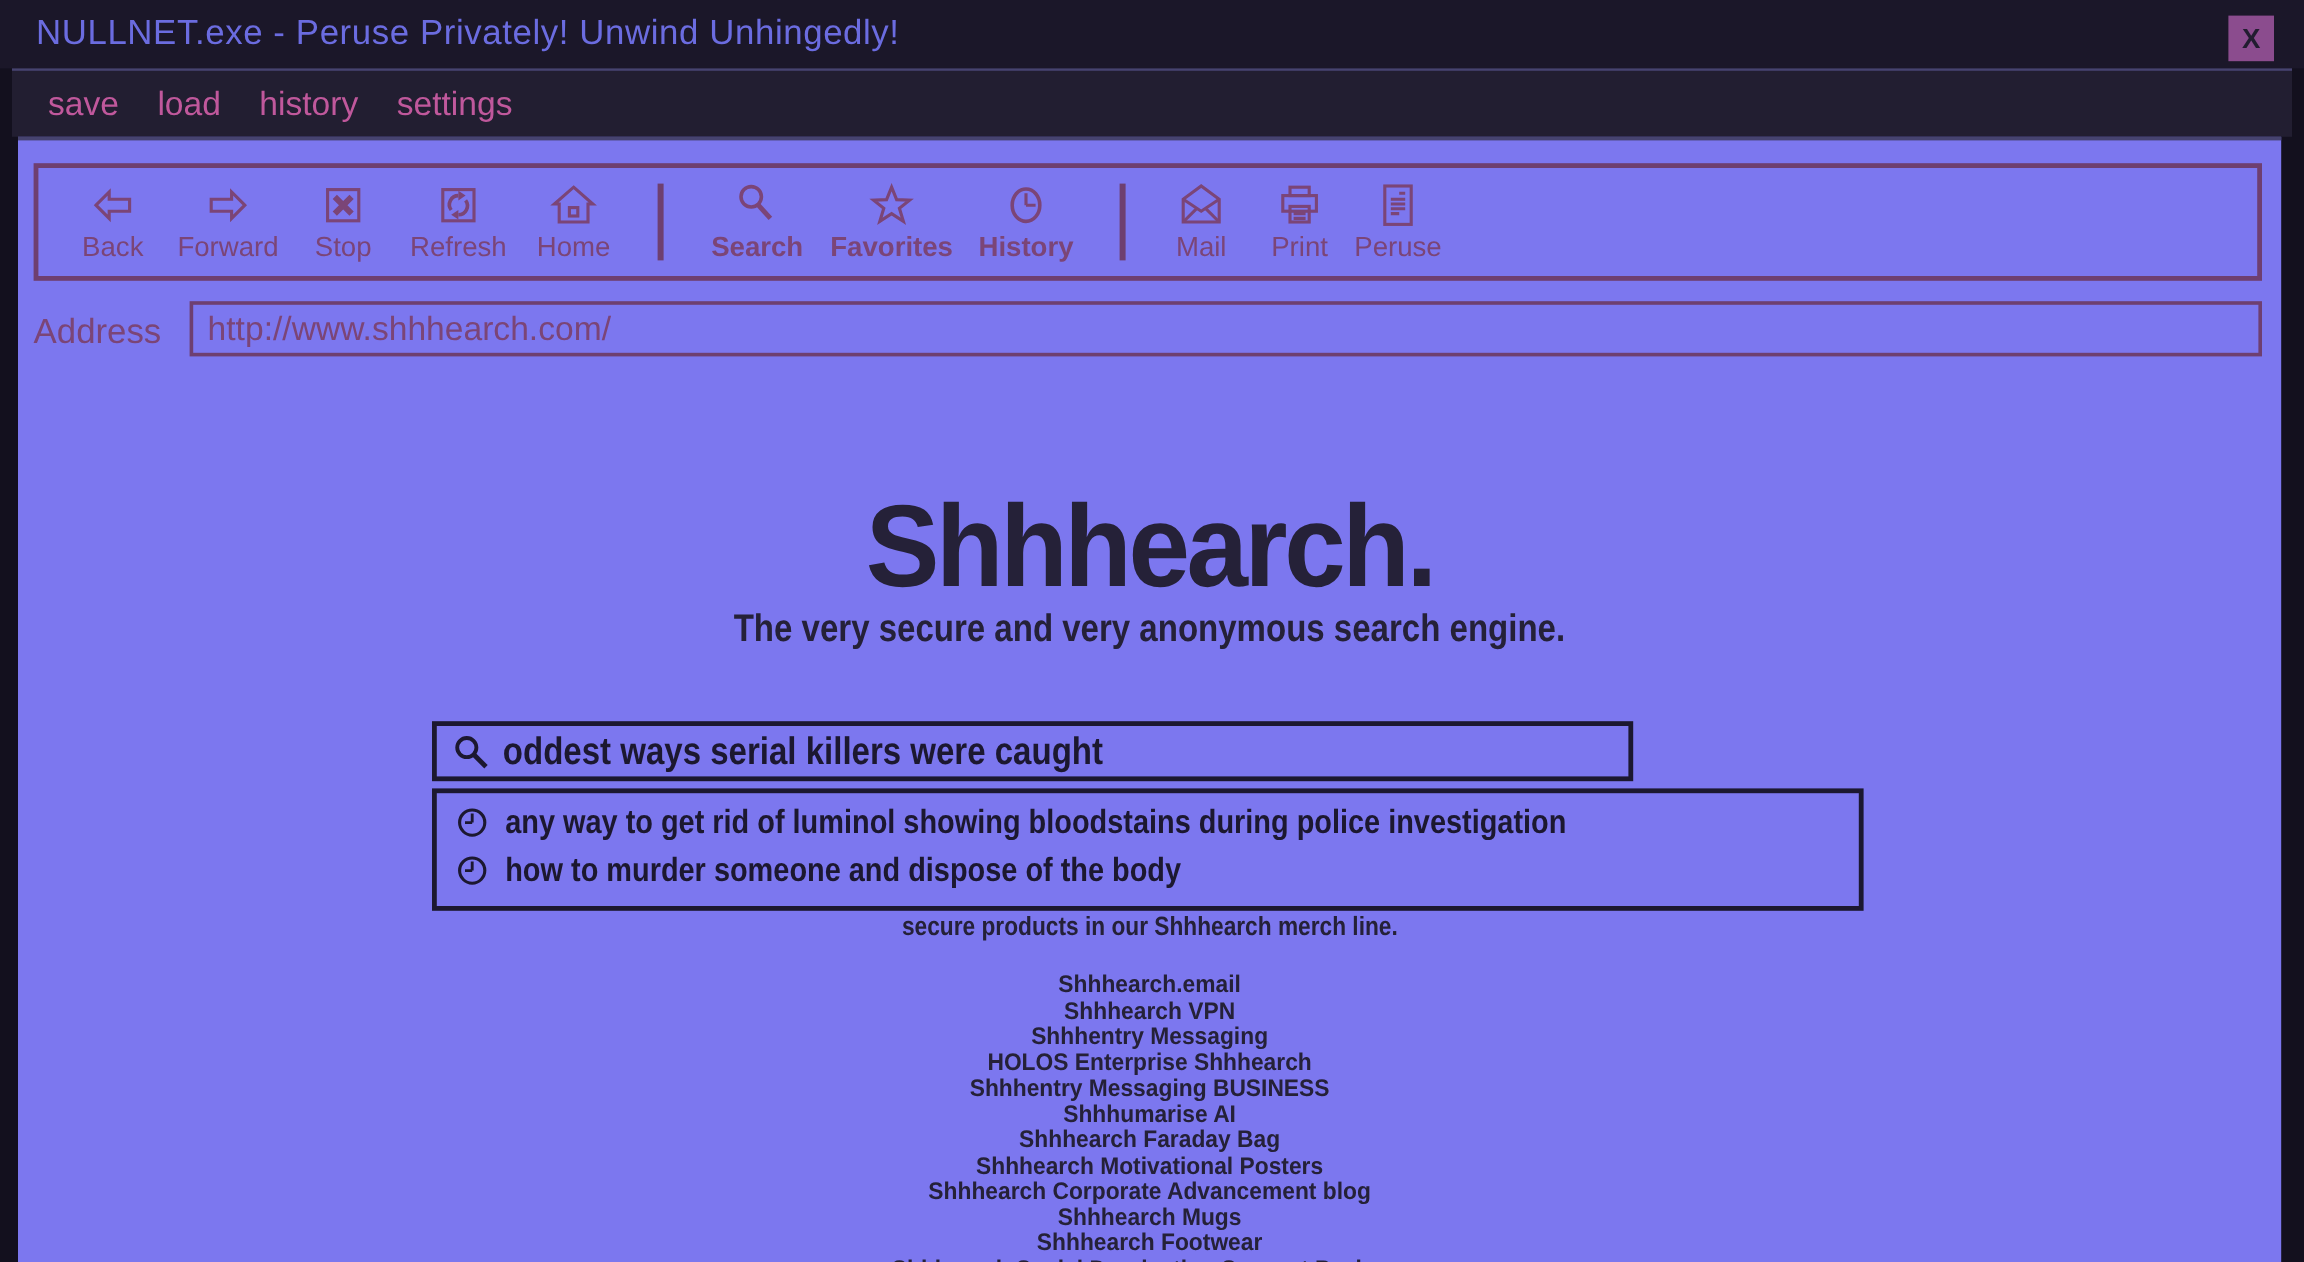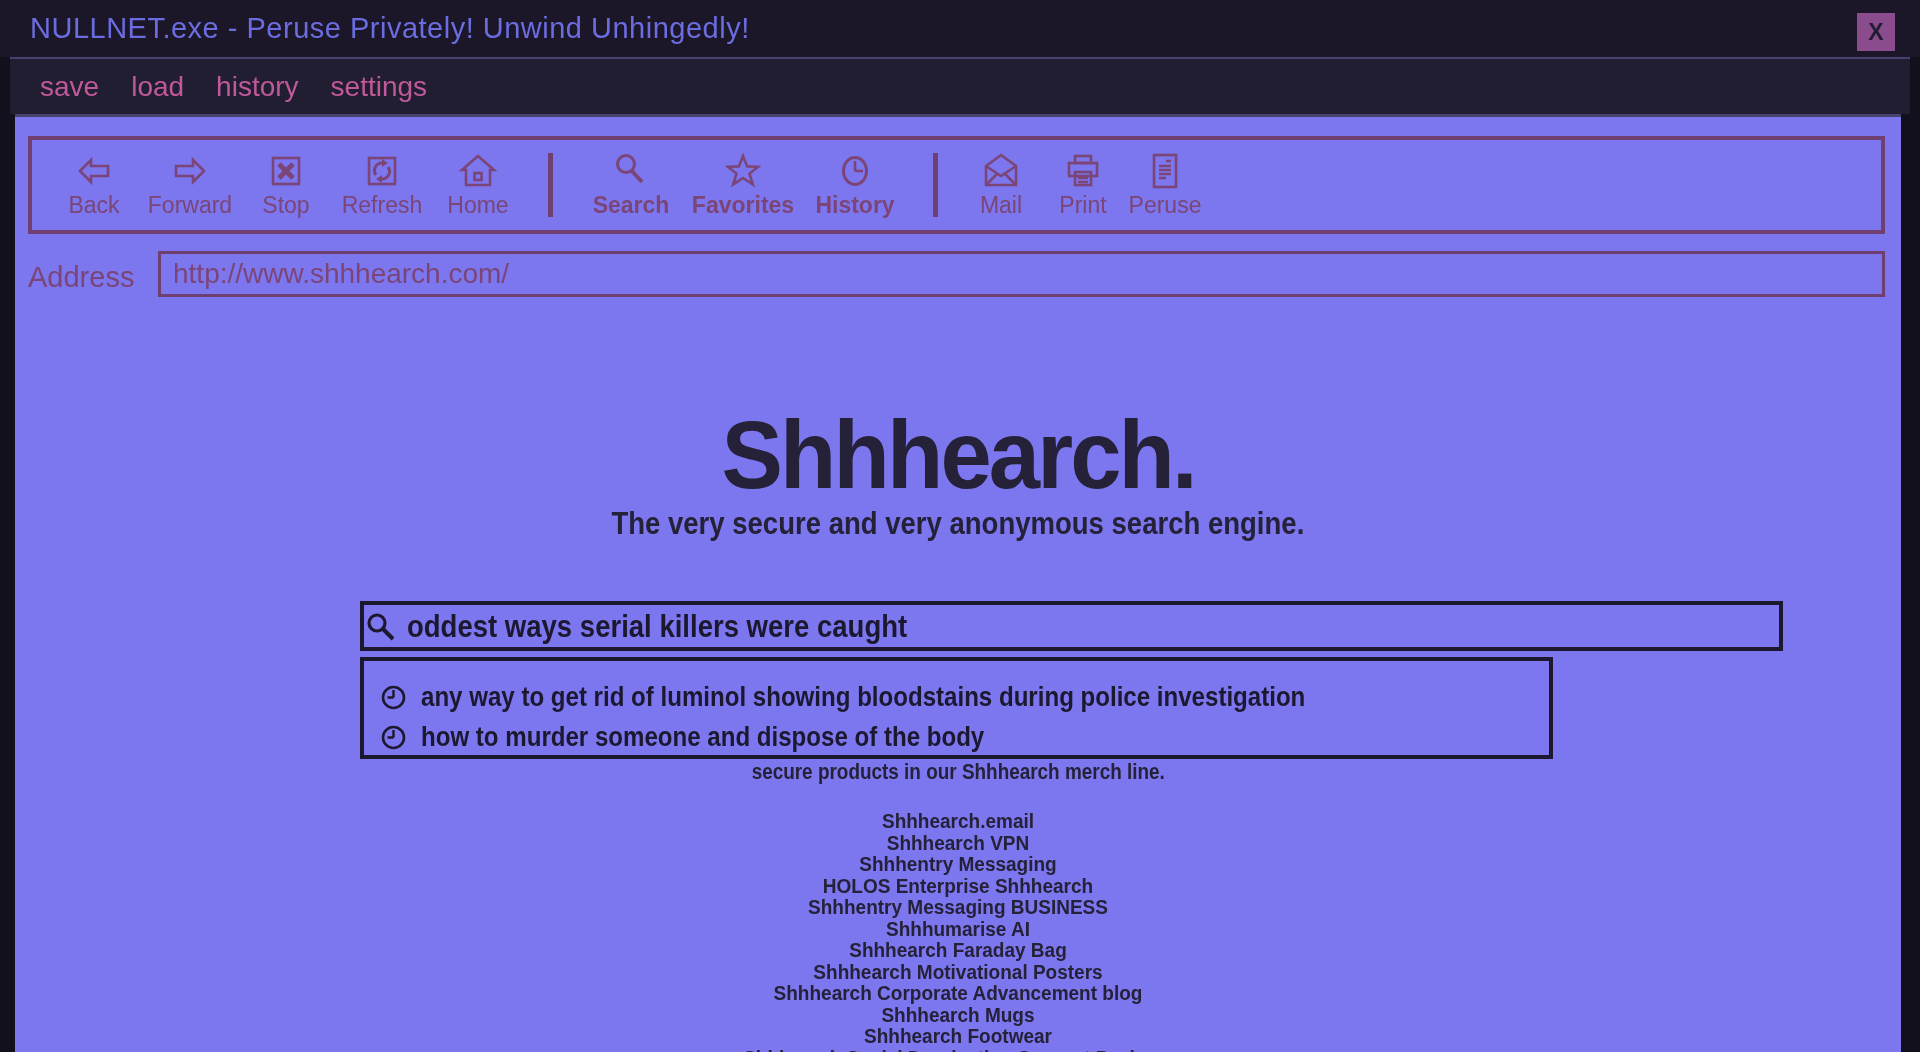--- a/index.html
+++ b/index.html
@@ -37,27 +37,27 @@
   .addr-input{position:absolute;left:143px;top:134px;width:1727px;height:46px;border:3px solid var(--chrome-accent);
     background:transparent;color:var(--chrome-text);font-size:28px;padding:0 12px;font-family:"Liberation Sans",sans-serif;outline:none;}
 
   .page{position:absolute;left:0;top:0;width:100%;height:100%;color:var(--ink);text-align:center;}
   .scx{display:inline-block;transform:scaleX(.86);white-space:nowrap;}
 
   .logo{position:absolute;top:282px;width:100%;font-size:97px;font-weight:700;letter-spacing:-3px;}
   .logo span{display:inline-block;transform:scaleX(.95);white-space:nowrap;}
   .tagline{position:absolute;top:388px;width:100%;font-size:32px;font-weight:700;}
 
-  .searchbox{position:absolute;left:345px;top:484px;width:1423px;height:50px;border:4px solid var(--search-ink);
-    display:flex;align-items:center;padding-left:1px;color:var(--search-ink);cursor:text;}
+  .searchbox{position:absolute;left:345px;top:484px;width:1001px;height:50px;border:4px solid var(--search-ink);
+    display:flex;align-items:center;padding-left:13px;color:var(--search-ink);cursor:text;}
   .searchbox svg{width:30px;height:30px;flex:none;margin-right:12px;stroke:var(--search-ink);fill:none;}
   .searchbox .q{font-size:32px;font-weight:700;transform-origin:0 50%;}
 
   .suggestions{position:absolute;left:345px;top:540px;width:1193px;height:102px;border:4px solid var(--search-ink);
-    padding-top:16px;color:var(--search-ink);}
+    padding-top:4px;color:var(--search-ink);}
   .sugg{display:flex;align-items:center;height:40px;padding-left:16px;cursor:pointer;text-align:left;}
   .sugg svg{width:27px;height:27px;flex:none;margin-right:14px;stroke:var(--search-ink);fill:none;}
   .sugg .s{font-size:28px;font-weight:700;transform-origin:0 50%;}
 
   .merch-line{position:absolute;top:642px;width:100%;font-size:22px;font-weight:700;}
   .products{position:absolute;top:694px;width:100%;font-size:20px;font-weight:700;line-height:21.5px;}
   .products div{transform:scaleX(.95);white-space:nowrap;}
 </style>
 </head>
 <body>

